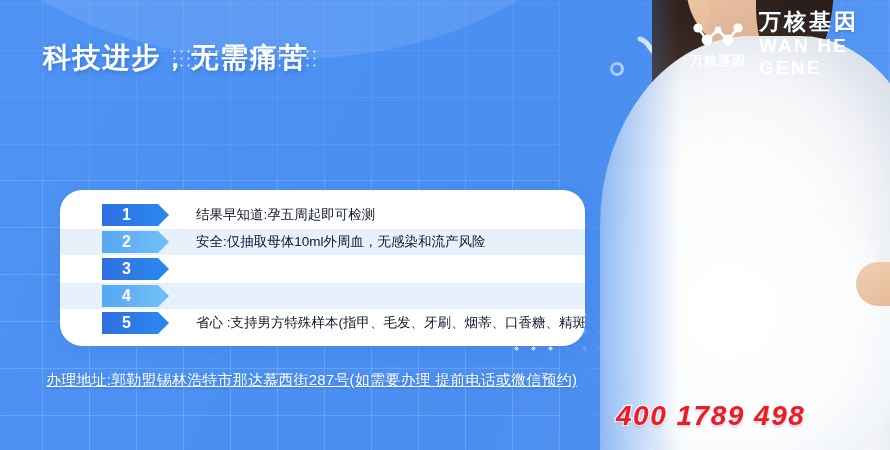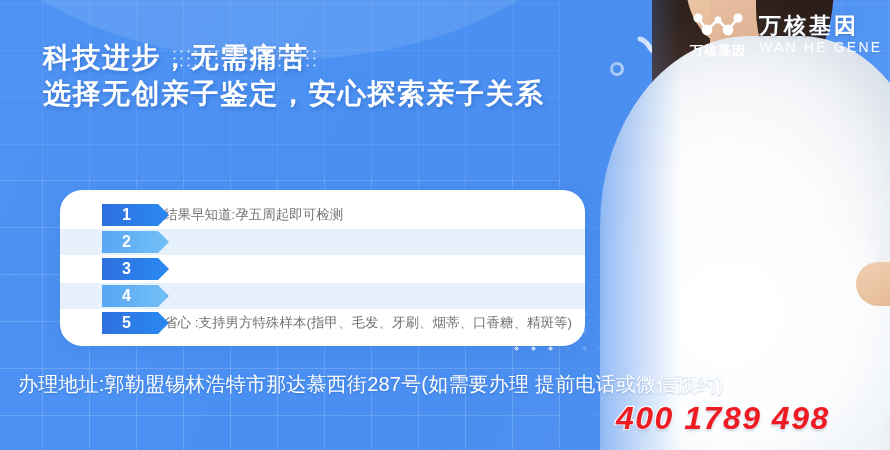--- a/index.html
+++ b/index.html
@@ -199,22 +199,22 @@
   .logo-text-cn {
     color: #ffffff;
     font-size: 22px;
     font-weight: bold;
     letter-spacing: 3px;
     line-height: 1.12;
     text-shadow: 0 1px 3px rgba(30,70,140,0.35);
   }
   .logo-text-en {
     color: #ffffff;
-    font-size: 14px;
-    font-weight: normal;
+    font-size: 19px;
+    font-weight: bold;
     letter-spacing: 2.2px;
     line-height: 1.2;
   }
 
   
   .headline {
     position: absolute;
     left: 43px; top: 40px;
     width: 620px;
   }
@@ -275,44 +275,45 @@
     content: "";
     position: absolute;
     right: -11px; top: 0;
     width: 0; height: 0;
     border-top: 11px solid transparent;
     border-bottom: 11px solid transparent;
     border-left: 11px solid #2a86ee;
   }
   .badge.light::after { border-left-color: #6fbcf7; }
   .feature-text {
-    margin-left: 6px;
-    color: #737373;
+    margin-left: 38px;
+    color: #0f172a;
     font-size: 13.5px;
     line-height: 1;
     white-space: nowrap;
   }
 
   
   .address {
     position: absolute;
-    left: 18px; top: 371px;
-    color: #ffffff;
-    font-size: 20px;
+    left: 46px; top: 371px;
+    color: #ffffff;
+    font-size: 15px;
     letter-spacing: 0.2px;
     white-space: nowrap;
     text-shadow: 0 1px 2px rgba(28,72,150,0.30);
+    text-decoration: underline;
   }
 
   
   .phone {
     position: absolute;
     left: 616px; top: 400px;
     color: #ee1b23;
-    font-size: 32px;
+    font-size: 28px;
     font-weight: bold;
     font-style: italic;
     letter-spacing: 1.5px;
     white-space: nowrap;
     -webkit-text-stroke: 2.5px #ffffff;
     paint-order: stroke fill;
     text-shadow: 0 2px 3px rgba(90,110,150,0.30);
   }
 </style>
 </head>
@@ -370,32 +371,32 @@
       <div class="logo-text-cn">万核基因</div>
       <div class="logo-text-en">WAN HE GENE</div>
     </div>
   </div>
 
   <div class="headline">
     <div class="line l1">
       <span>科技进步，无需痛苦</span>
       <span class="dotted-overlay"></span>
     </div>
-    <div class="line">选择无创亲子鉴定，安心探索亲子关系</div>
   </div>
 
   <div class="card">
 
     <div class="feature-row">
       <div class="badge dark">1</div>
       <div class="feature-text">结果早知道:孕五周起即可检测</div>
     </div>
 
     <div class="feature-row alt">
       <div class="badge light">2</div>
+      <div class="feature-text">安全:仅抽取母体10ml外周血，无感染和流产风险</div>
     </div>
 
     <div class="feature-row">
       <div class="badge dark">3</div>
     </div>
 
     <div class="feature-row alt">
       <div class="badge light">4</div>
     </div>
 

